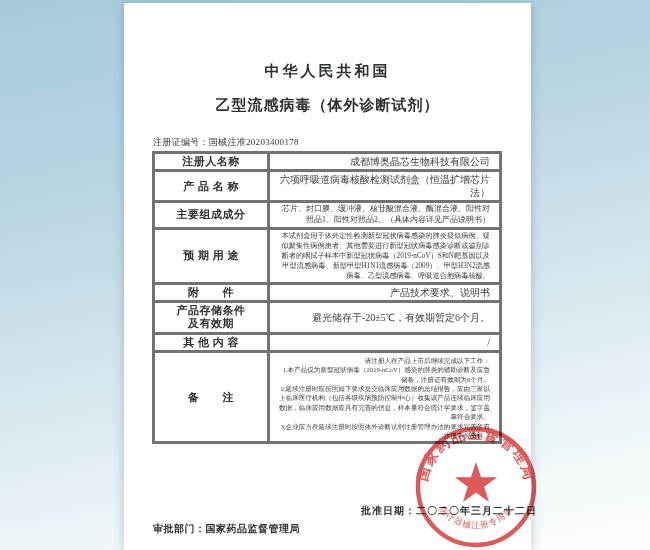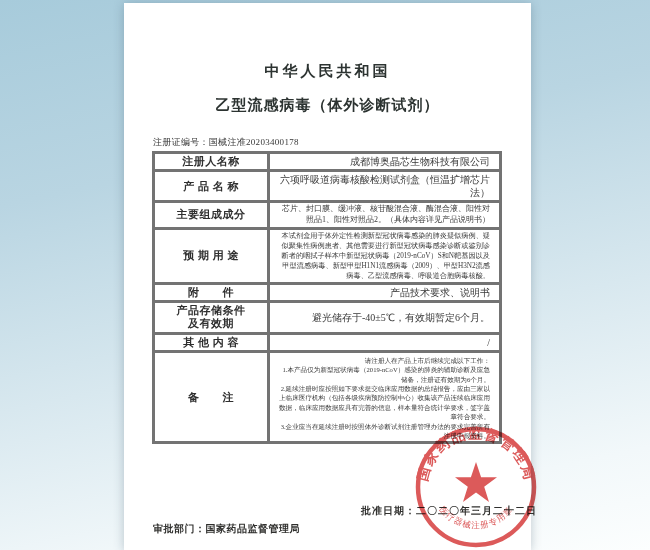--- a/index.html
+++ b/index.html
@@ -84,21 +84,21 @@
       <tr style="height:54px">
         <td class="lbl">预 期 用 途</td>
         <td class="val v-xs">本试剂盒用于体外定性检测新型冠状病毒感染的肺炎疑似病例、疑似聚集性病例患者、其他需要进行新型冠状病毒感染诊断或鉴别诊断者的咽拭子样本中新型冠状病毒（2019-nCoV）S和N靶基因以及甲型流感病毒、新型甲型H1N1流感病毒（2009）、甲型H3N2流感病毒、乙型流感病毒、呼吸道合胞病毒核酸。</td>
       </tr>
       <tr style="height:18px">
         <td class="lbl">附　　件</td>
         <td class="val">产品技术要求、说明书</td>
       </tr>
       <tr style="height:32px">
         <td class="lbl wrap">产品存储条件及有效期</td>
-        <td class="val">避光储存于-40±5℃，有效期暂定6个月。</td>
+        <td class="val">避光储存于-20±5℃，有效期暂定6个月。</td>
       </tr>
       <tr style="height:18px">
         <td class="lbl">其 他 内 容</td>
         <td class="val">/</td>
       </tr>
       <tr style="height:72px">
         <td class="lbl">备　　注</td>
         <td class="val v-xxs">请注册人在产品上市后继续完成以下工作：
 1.本产品仅为新型冠状病毒（2019-nCoV）感染的肺炎的辅助诊断及应急储备，注册证有效期为6个月。
 2.延续注册时应按照如下要求提交临床应用数据的总结报告，应由三家以上临床医疗机构（包括各级疾病预防控制中心）收集该产品连续临床应用数据，临床应用数据应具有完善的信息，样本量符合统计学要求，签字盖章符合要求。

